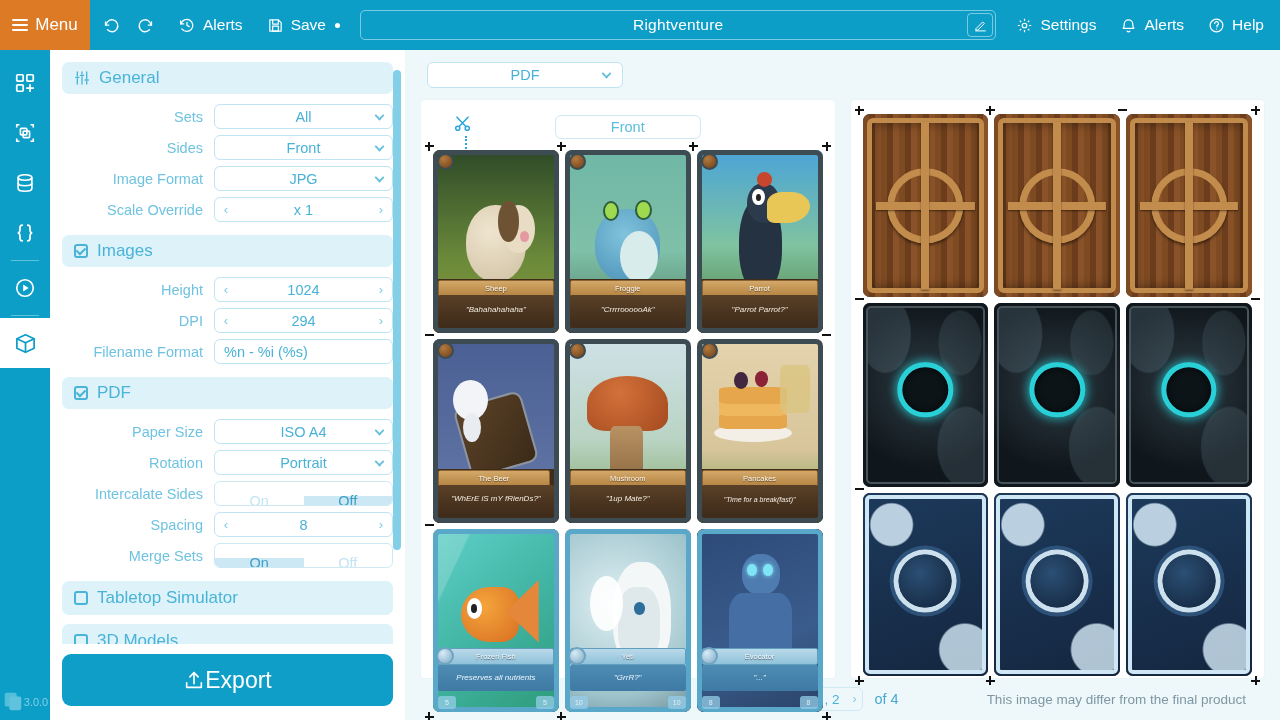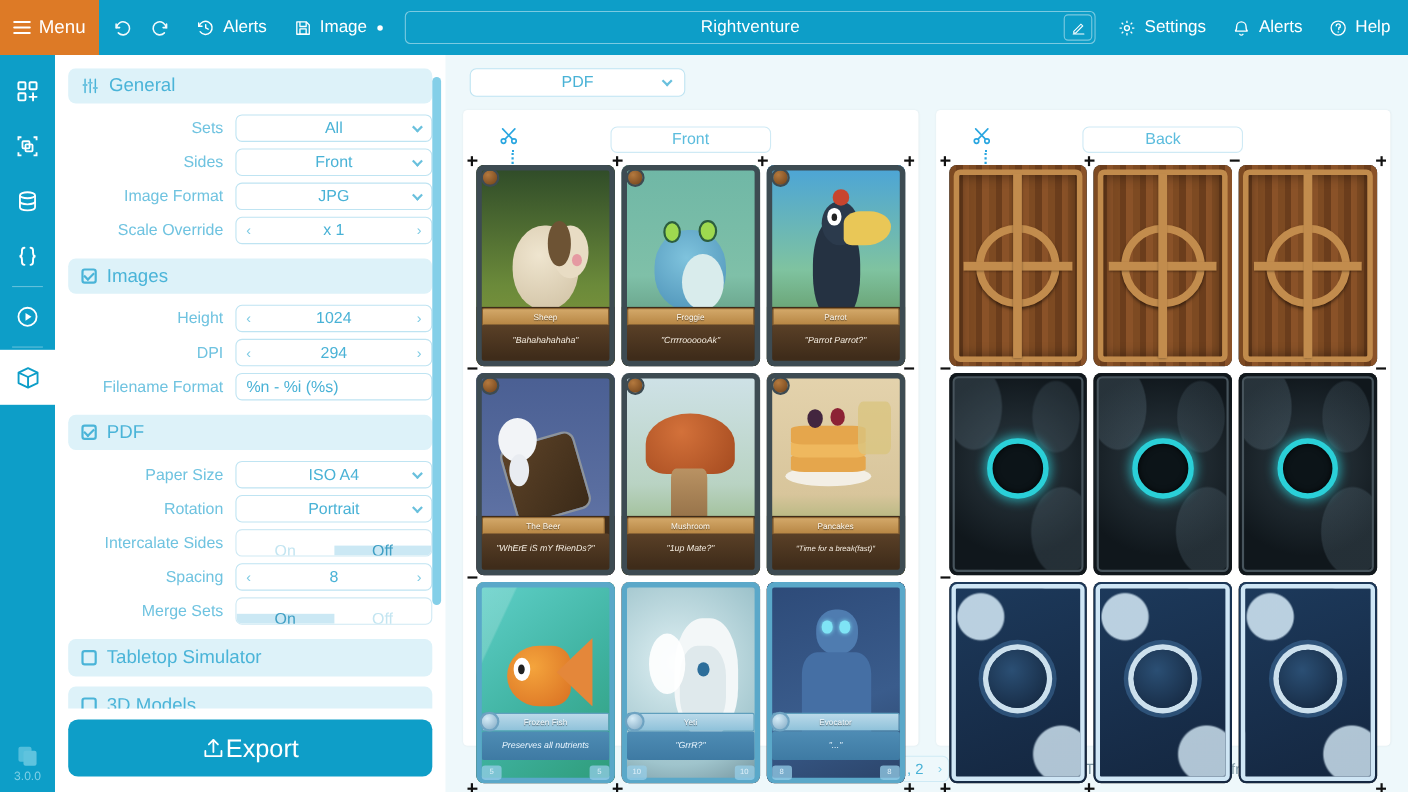--- a/index.html
+++ b/index.html
@@ -51,21 +51,21 @@
     width: 50px; background: #0d9ec8; display: flex; flex-direction: column;
     align-items: center; padding-top: 8px; flex: 0 0 50px;
   }
   .rail-item {
     width: 50px; height: 50px; display: flex; align-items: center; justify-content: center;
     cursor: pointer; color: #fff;
   }
   .rail-item.active { background: #ffffff; color: #0d9ec8; }
   .rail-sep { width: 28px; height: 1px; background: rgba(255,255,255,.35); margin: 2px 0; }
   .rail-spacer { flex: 1; }
-  .rail-bottom { display: flex; flex-direction: column; align-items: center; padding-bottom: 8px; color: #5fc3de; }
+  .rail-bottom { display: flex; flex-direction: row; align-items: center; padding-bottom: 8px; color: #5fc3de; }
   .rail-ver { font-size: 11px; color: #7fd0e6; margin-top: 2px; }
 
   
   .panel {
     width: 355px; flex: 0 0 355px; background: #fff; position: relative;
     display: flex; flex-direction: column; padding: 12px 0 0 0;
   }
   .panel-scroll {
     flex: 1; overflow: hidden; padding: 0 12px 0 12px; position: relative;
   }
@@ -291,21 +291,21 @@
       </svg>
       <span>Alerts</span>
     </div>
 
     <div class="tb-btn">
       <svg width="17" height="17" viewBox="0 0 24 24" fill="none" stroke="#fff" stroke-width="1.7" stroke-linejoin="round">
         <path d="M4 4h12l4 4v12H4z"></path>
           <path d="M8 4v6h8V4"></path>
           <rect x="8" y="13" width="8" height="7"></rect>
       </svg>
-      <span>Image</span>
+      <span>Save</span>
       <span class="dot"></span>
     </div>
 
     <div class="title-wrap">
       <div class="title-box">
         <span class="t">Rightventure</span>
         <span class="title-edit">
           <svg width="13" height="13" viewBox="0 0 24 24" fill="none" stroke="#fff" stroke-width="1.8" stroke-linecap="round">
             <path d="M4 17.5 16 5.5l3 3L7 20.5H4z"></path>
               <path d="M3 22h18"></path>
@@ -742,31 +742,20 @@
                   </div>
                   <div class="cf-frame"></div>
                 </div>
               </div>
             </div>
 
           </div>
         </div>
 
         <div class="sheet">
-          <div class="sheet-head">
-            <span class="scissors">
-              <svg width="19" height="19" viewBox="0 0 24 24" fill="none" stroke="#29a6e0" stroke-width="1.9" stroke-linecap="round">
-                <circle cx="6" cy="18" r="2.6"></circle>
-                  <circle cx="18" cy="18" r="2.6"></circle>
-                <path d="M7.8 15.8 19 4M16.2 15.8 5 4"></path>
-              </svg>
-            </span>
-            <span class="cut-dash"></span>
-            <div class="side-tag">Back</div>
-          </div>
 
           <div class="grid">
             <div class="cardcell">
               <div class="cm h" style="left:-8px;top:-5px"></div>
               <div class="cm v" style="left:-5px;top:-8px"></div>
               <div class="card">
                 <div class="back-wood"></div>
                   <div class="back-ring"></div>
                 <div class="back-cross-h"></div>
                   <div class="back-cross-v"></div>

